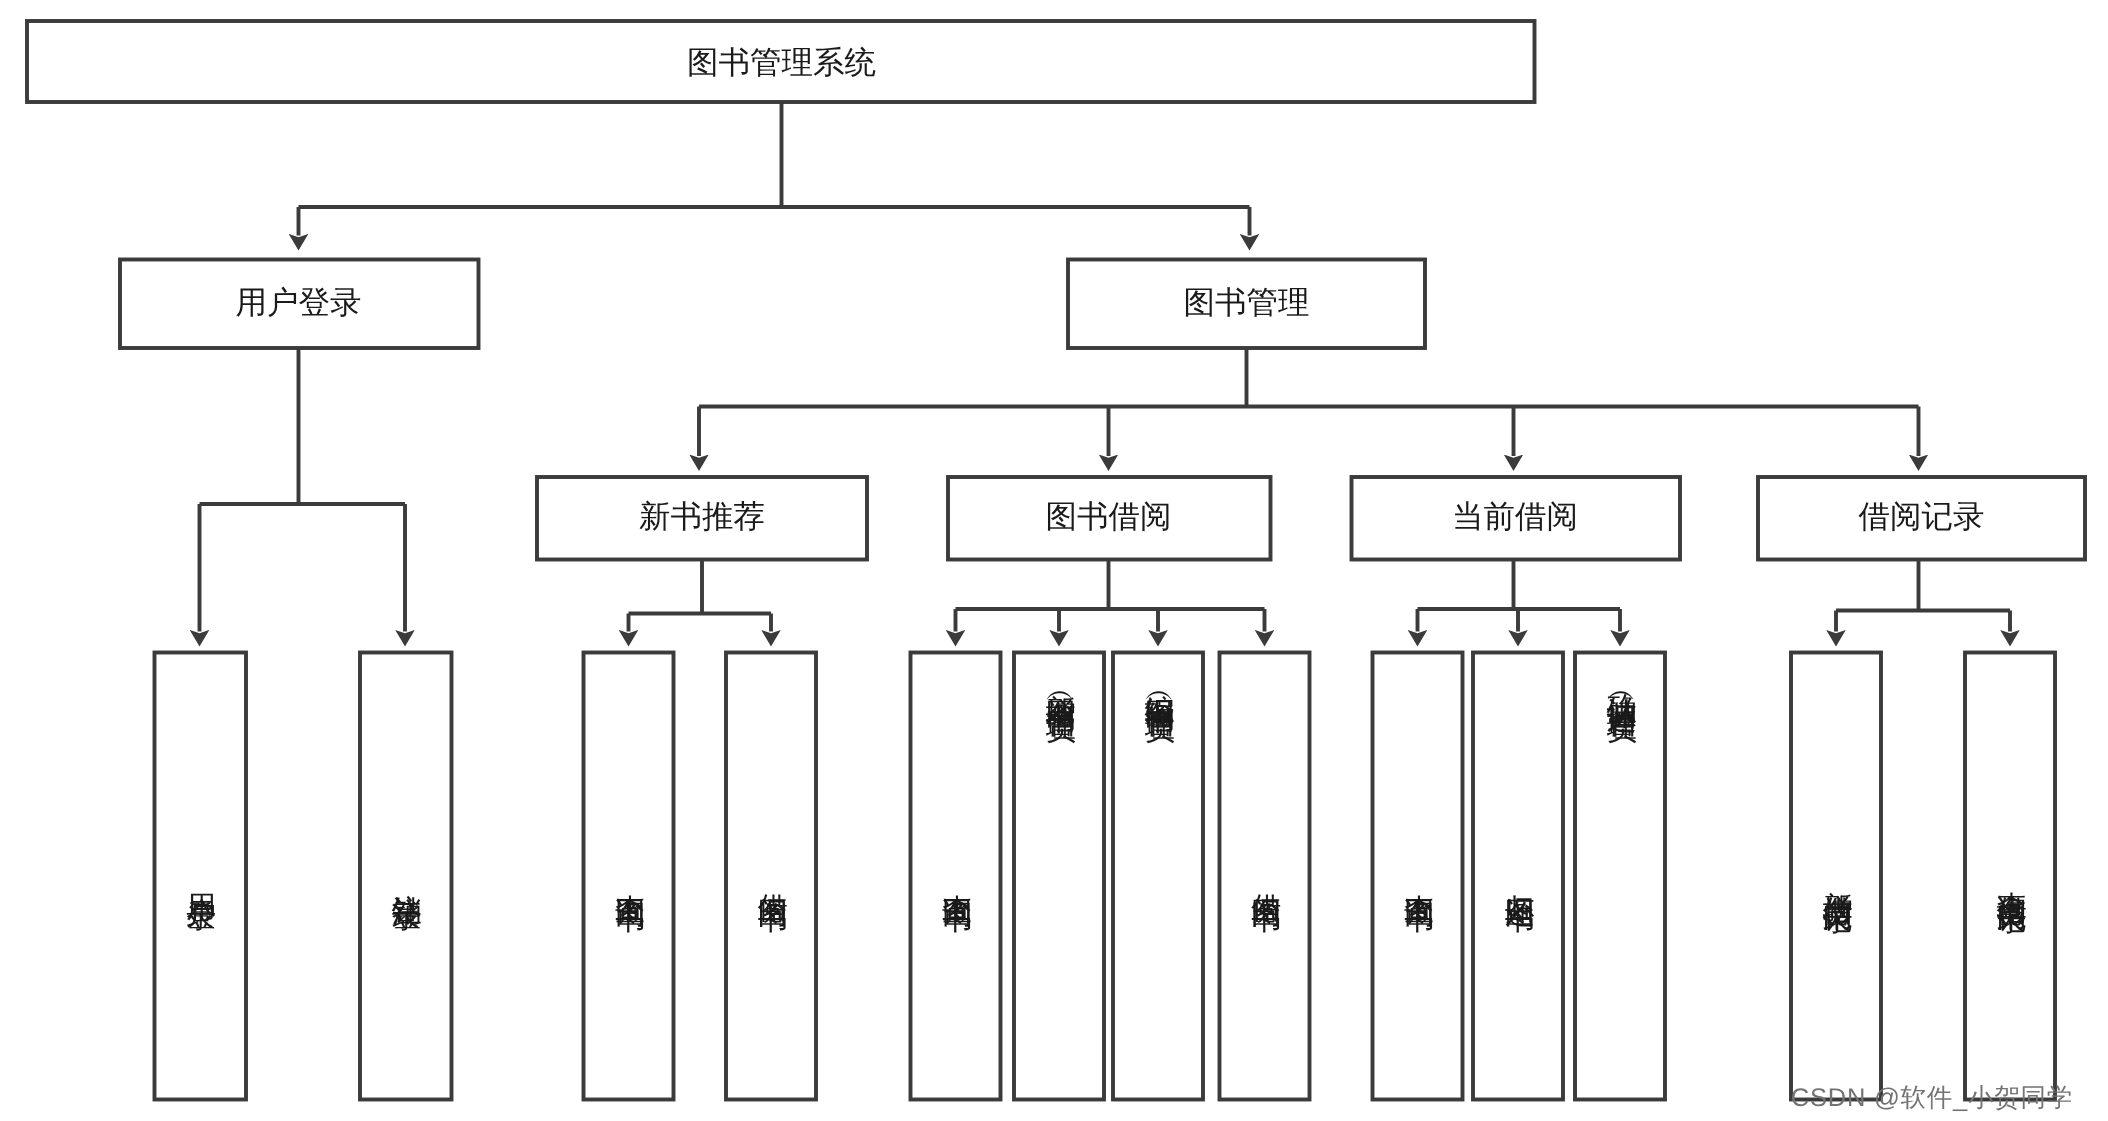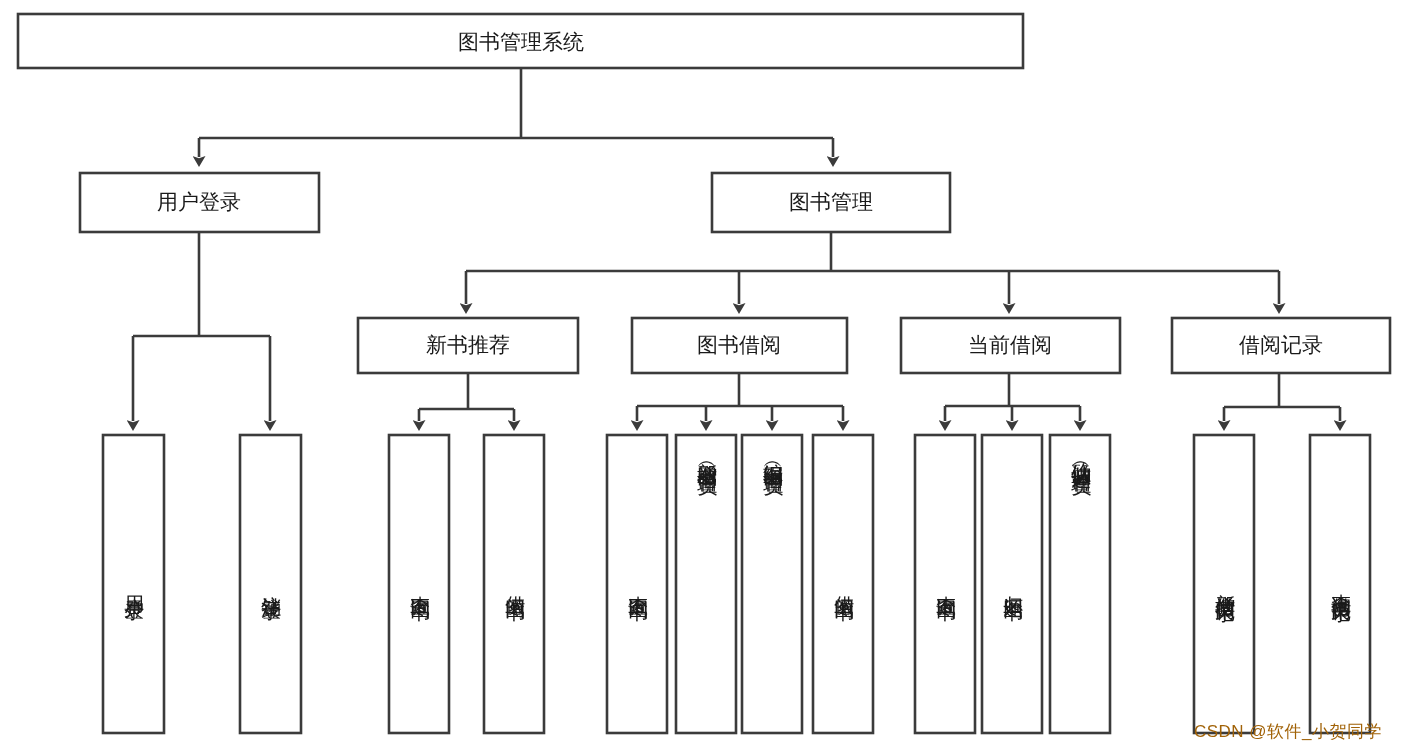--- a/index.html
+++ b/index.html
@@ -51,21 +51,21 @@
   .node-label.vertical {
     font-size: 20px;
     letter-spacing: 2px;
   }
   .watermark-text {
     position: absolute;
     right: 8px;
     bottom: 4px;
     font-family: "Liberation Sans", "DejaVu Sans", sans-serif;
     font-size: 17px;
-    color: #a16207;
+    color: #737373;
     letter-spacing: 0.5px;
     user-select: none;
     white-space: nowrap;
   }
 </style>
 </head>
 <body>
 
 <div id="diagram-root">
 

